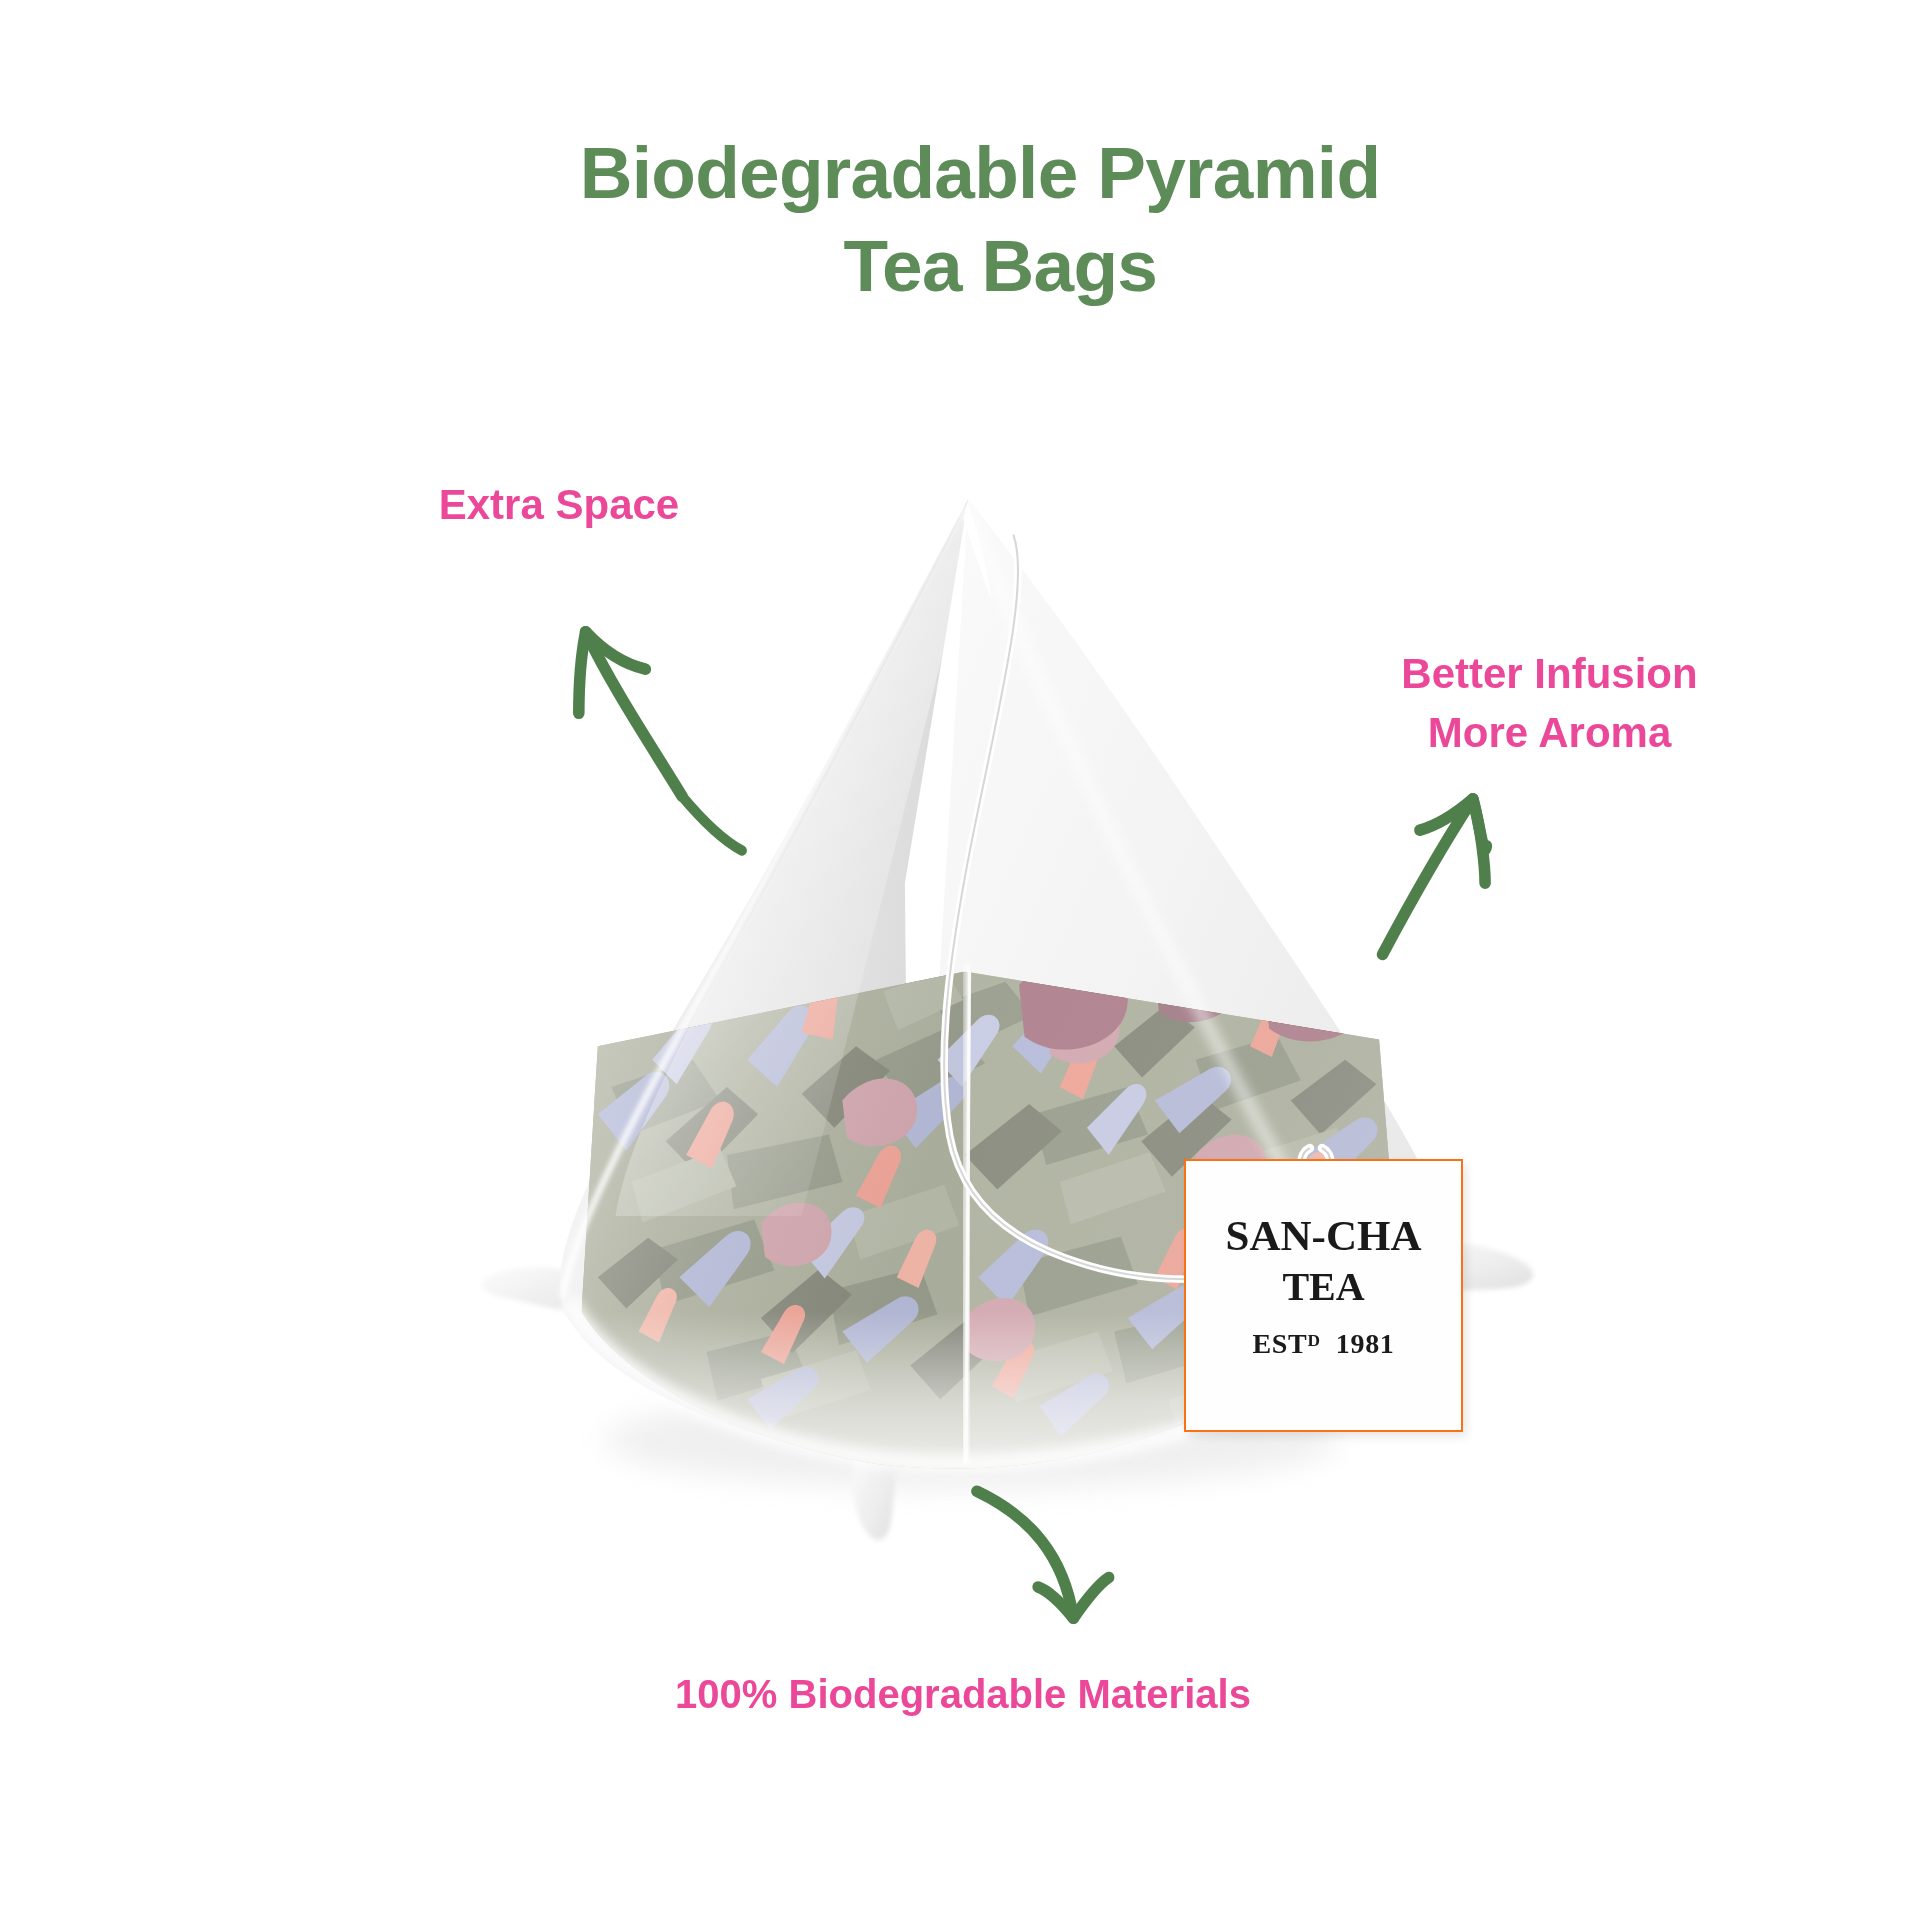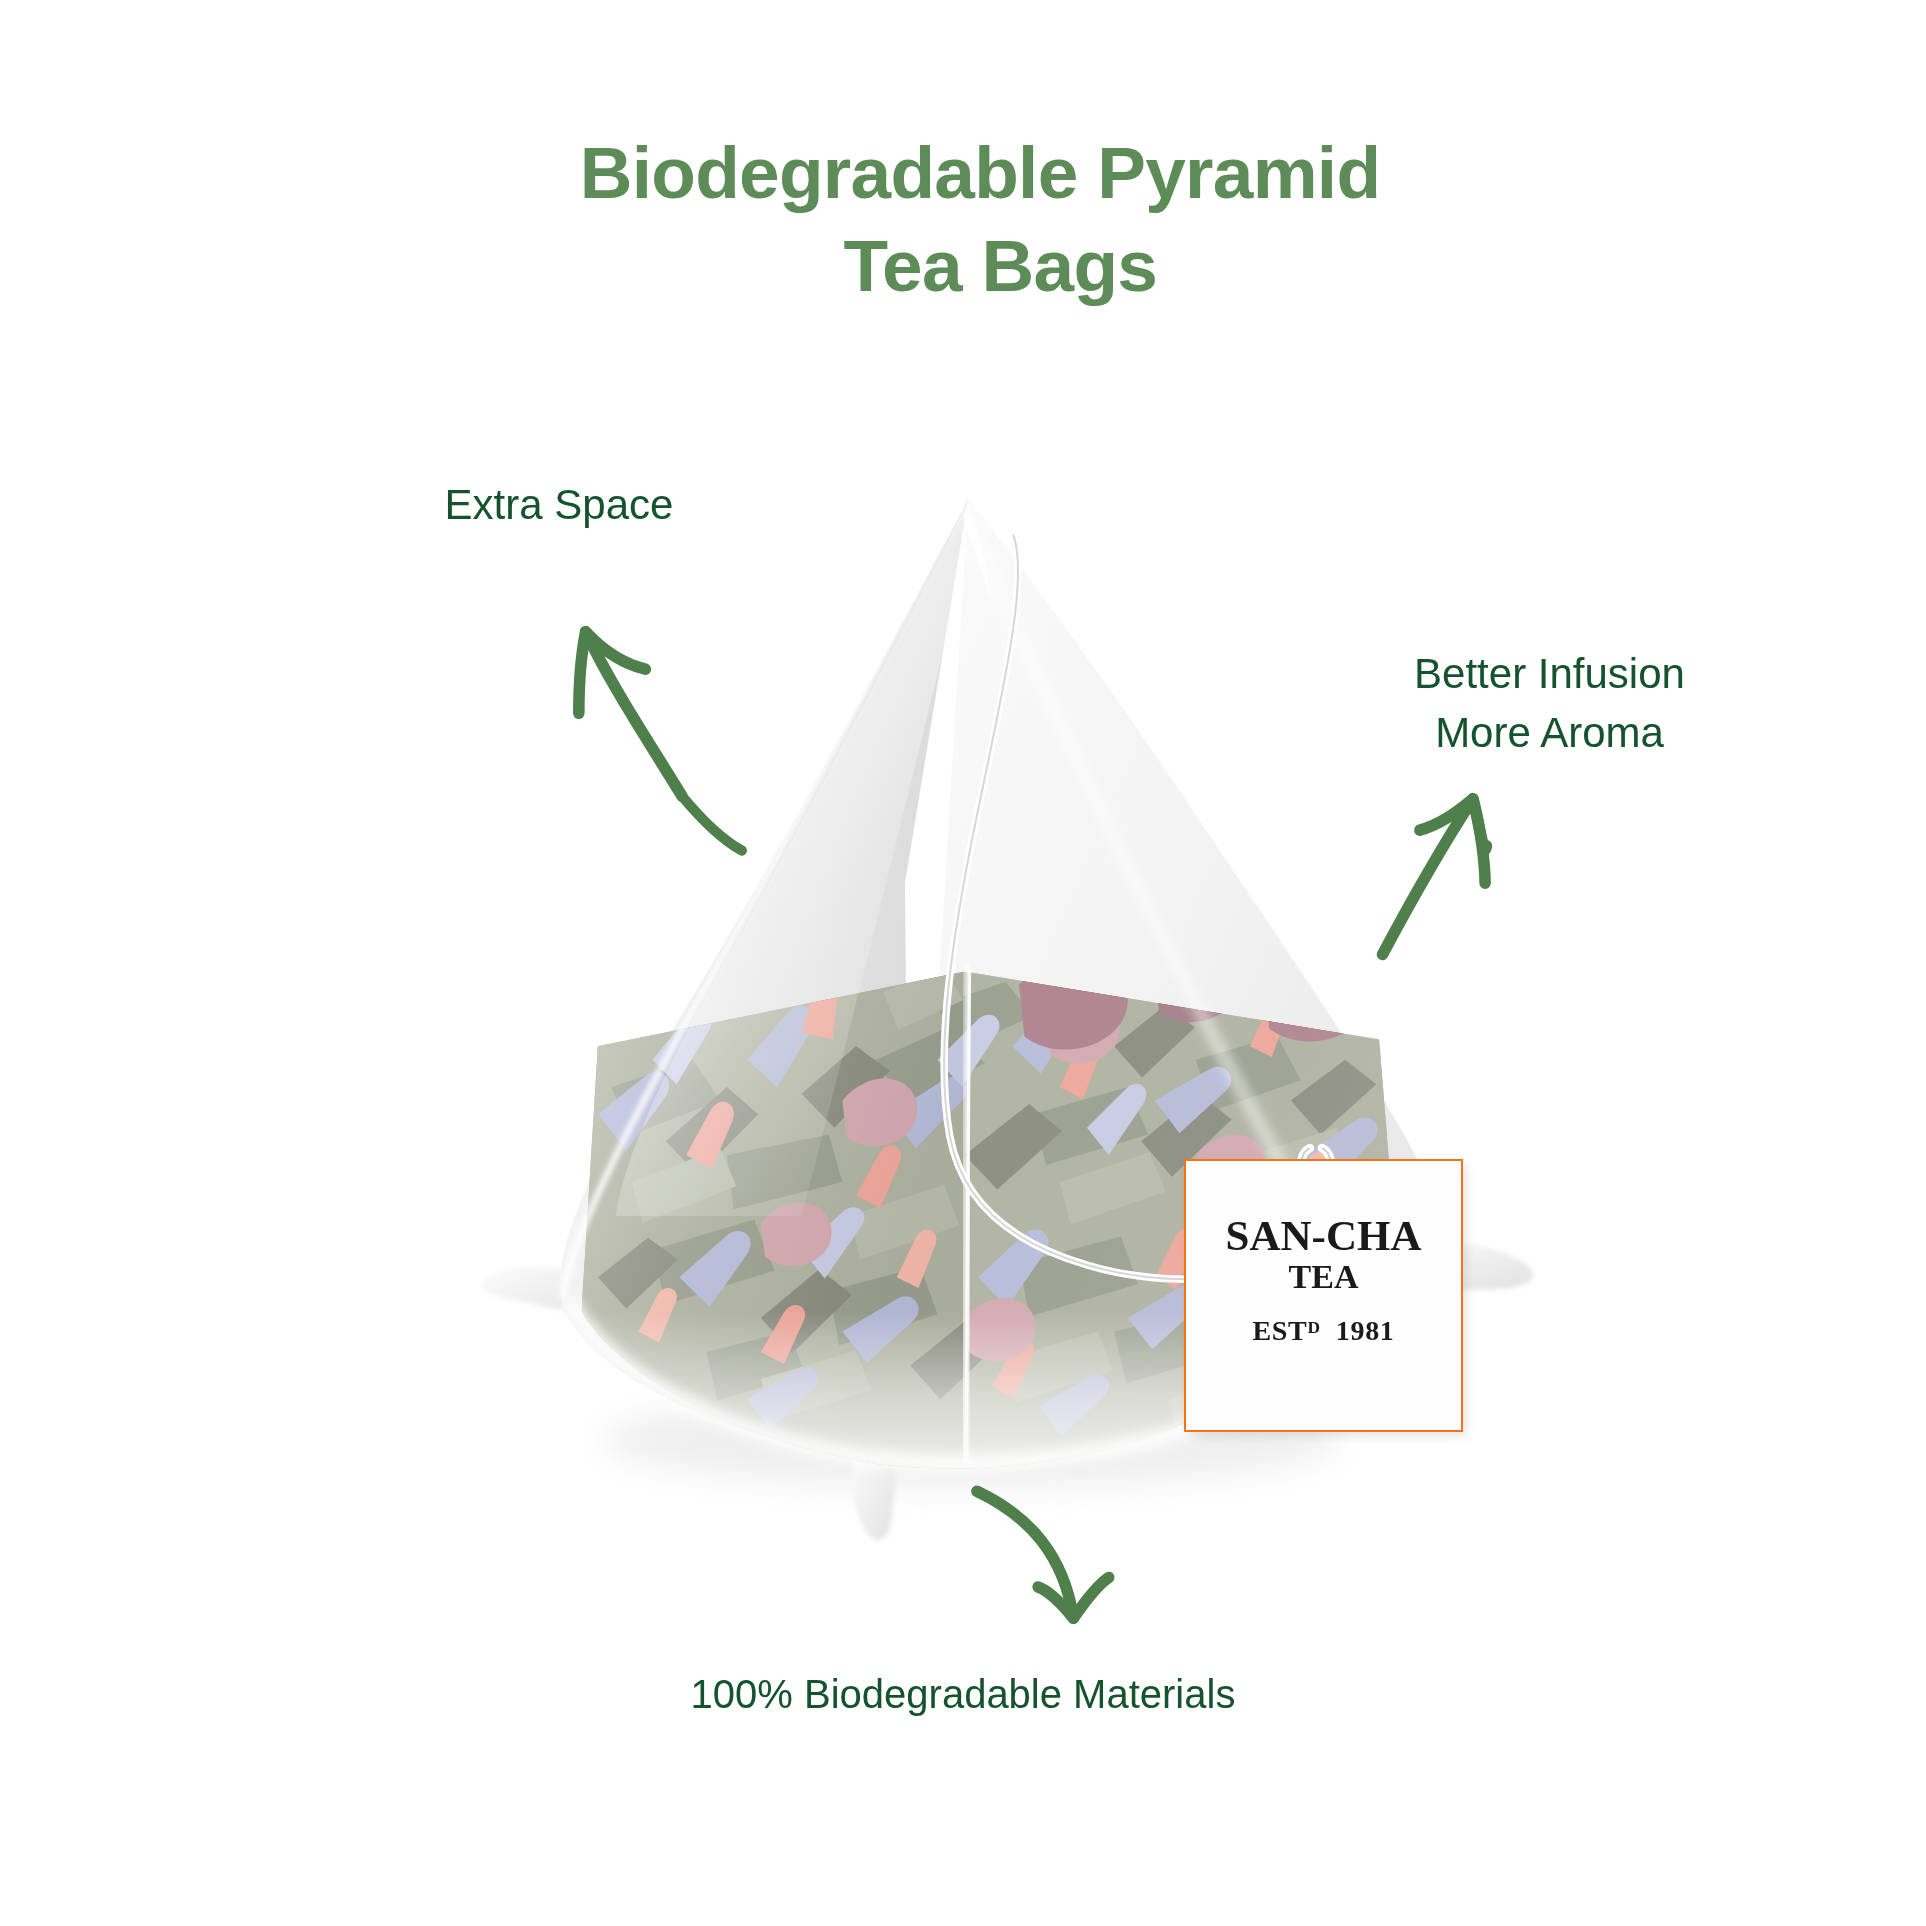--- a/index.html
+++ b/index.html
@@ -30,23 +30,23 @@
     line-height: 1.28;
     letter-spacing: -0.7px;
     padding-left: 17px;
   }
   #title .tline { display: block; }
   #title-shift { display: inline-block; transform: translateX(20.4px); }
 
   
   .callout {
     position: absolute;
-    color: #14532d;
+    color: #ec4899;
     font-family: "Liberation Sans", sans-serif;
-    font-weight: normal;
+    font-weight: bold;
     font-size: 42px;
     line-height: 1.40;
     white-space: nowrap;
   }
   .callout .cline { display: block; }
   #callout-left  { left: 216px;  top: 476px;  text-align: center; width: 686px;}
   #callout-right { left: 1332px; top: 645px;  text-align: center; width: 435px;}
   #callout-bottom{ left: 0px;    top: 1666px; text-align: center; width: 1926px;}
   #callout-bottom .cline { font-size: 40px; }
 
@@ -81,23 +81,23 @@
   .tag-brand-1 {
     display: block;
     font-weight: bold;
     font-size: 43px;
     letter-spacing: 0px;
     line-height: 1.0;
   }
   .tag-brand-2 {
     display: block;
     font-weight: bold;
-    font-size: 34px;
+    font-size: 40px;
     line-height: 1.0;
-    margin-top: 3px;
+    margin-top: 10px;
   }
   .tag-estd {
     display: block;
     font-size: 28px;
     letter-spacing: 0.7px;
     margin-top: 21px;
     font-weight: bold;
   }
   .tag-estd sup {
     font-size: 0.62em;

